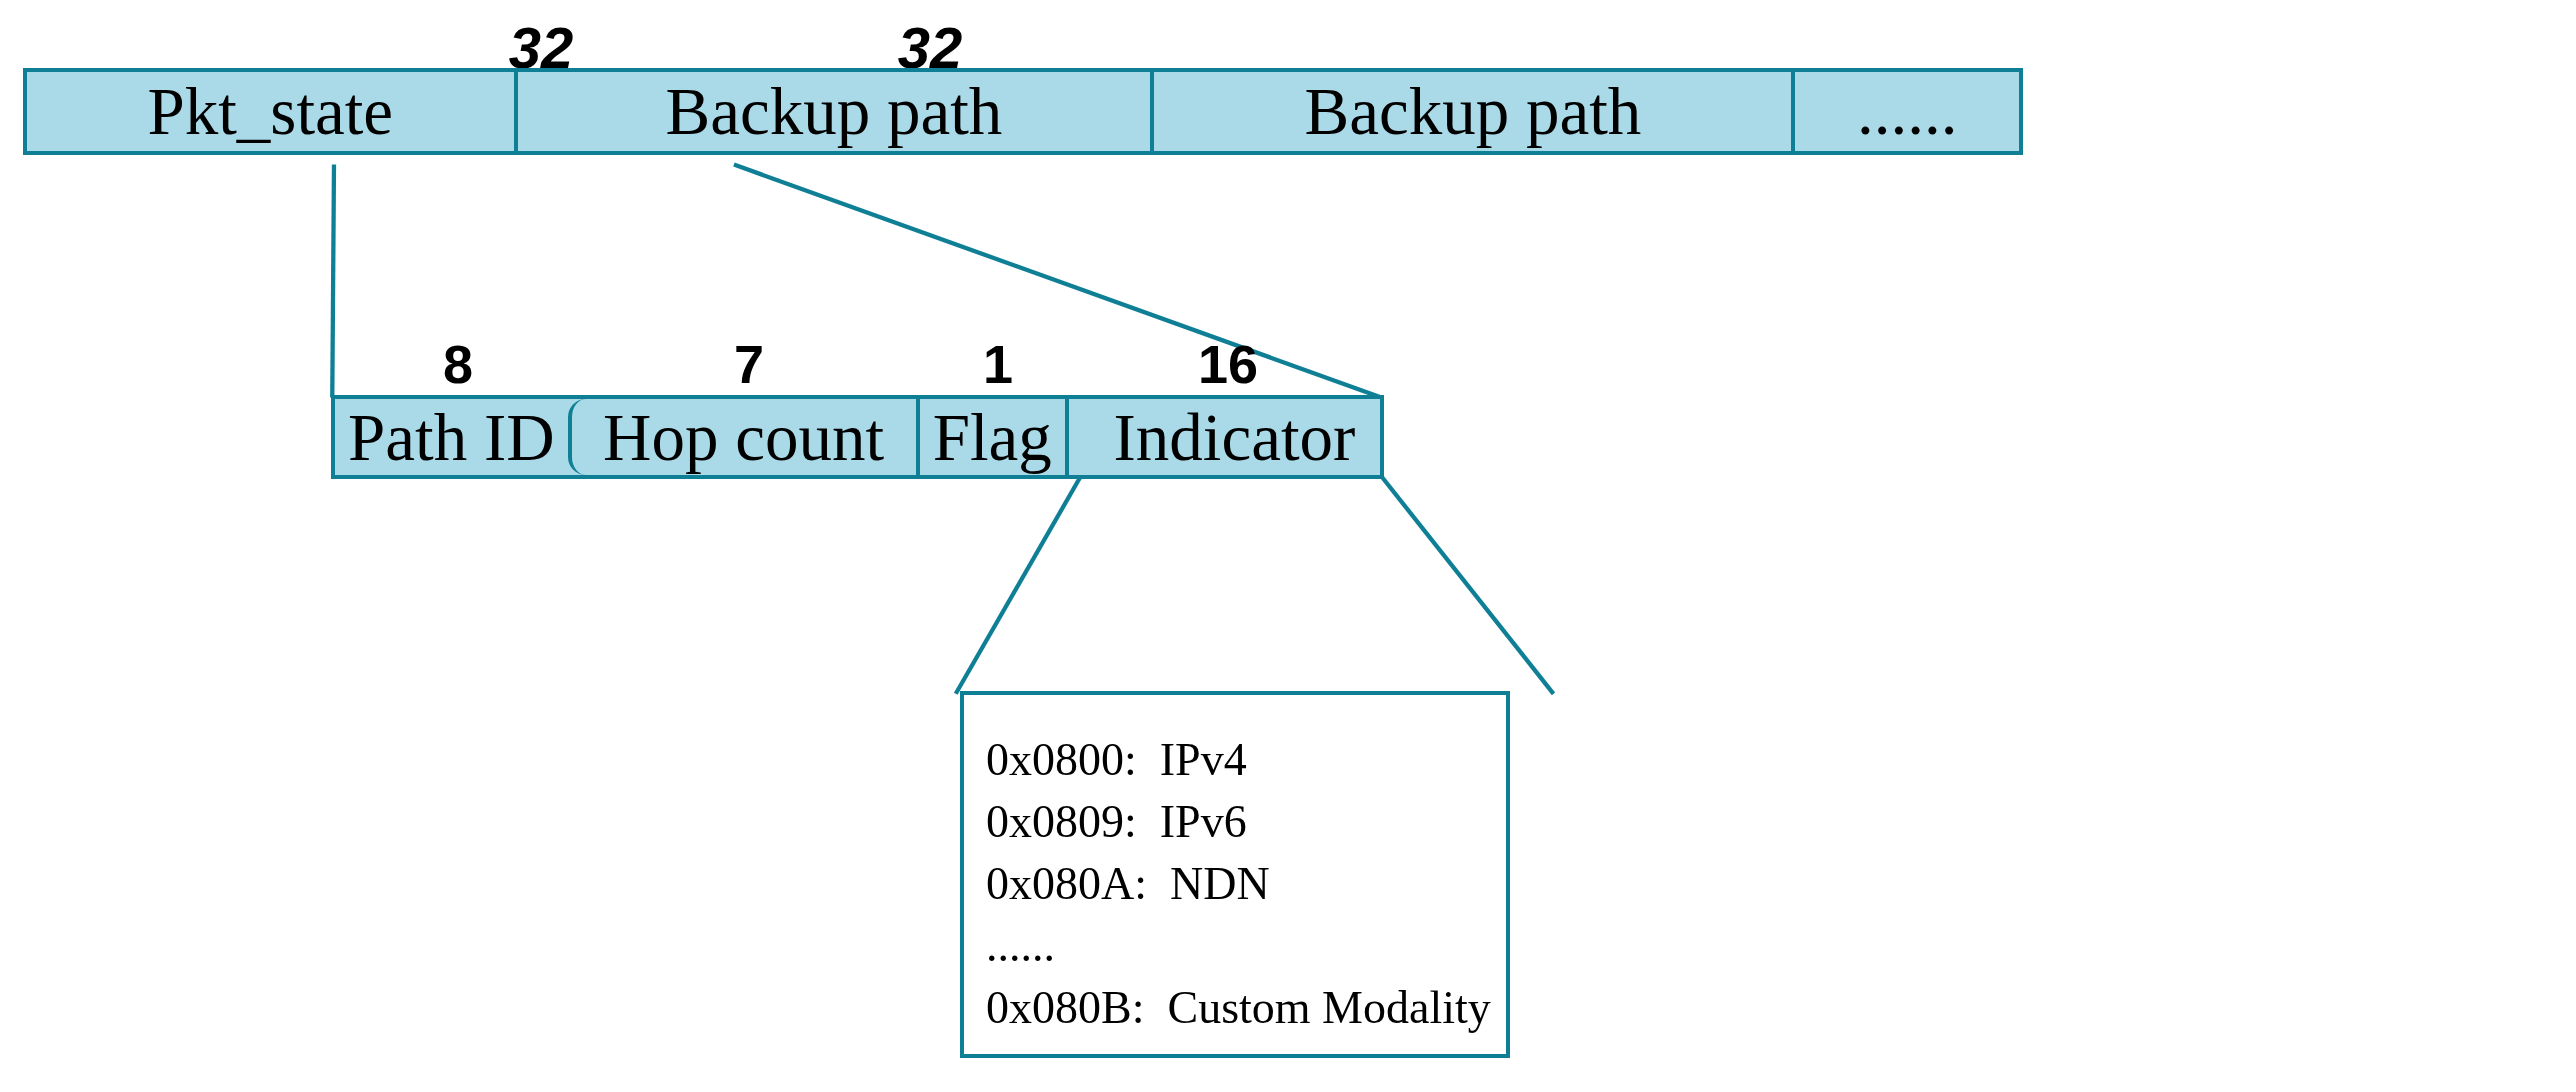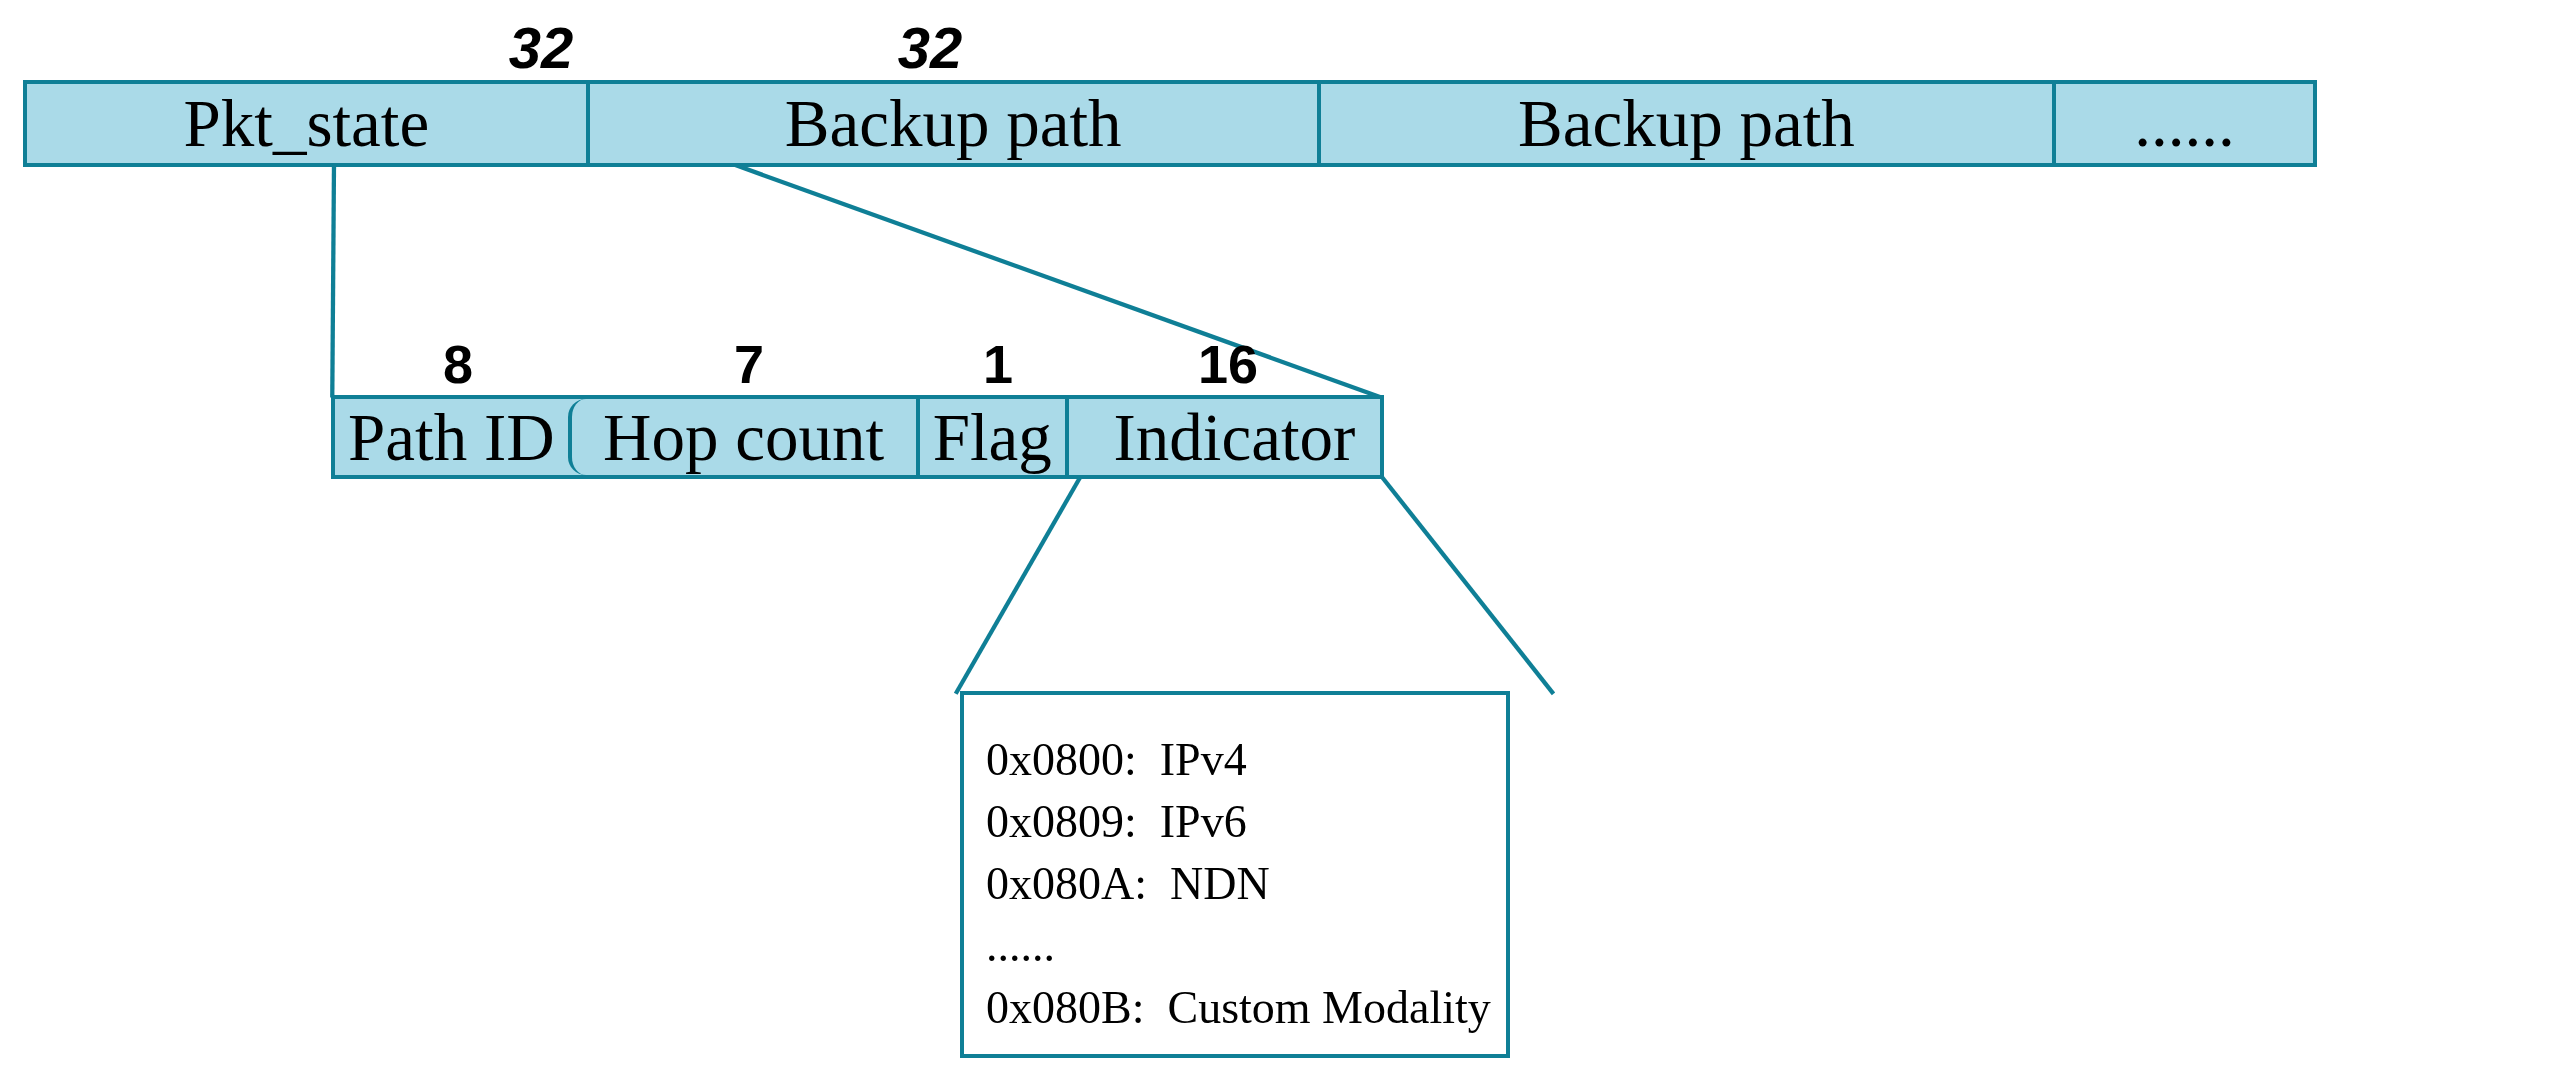--- a/index.html
+++ b/index.html
@@ -38,22 +38,22 @@
     display: flex;
     box-sizing: border-box;
     background: var(--cell-fill);
     border: 4.3px solid var(--border-teal);
     font-family: "Liberation Serif", "DejaVu Serif", serif;
     font-size: 67px;
     color: var(--text);
   }
   .row1 {
     left: 23px;
-    top: 80px;
-    width: 2294px;
+    top: 68px;
+    width: 2000px;
     height: 87px;
   }
   .row2 {
     left: 331px;
     top: 395px;
     width: 1053px;
     height: 84px;
   }
   .cell {
     display: flex;

